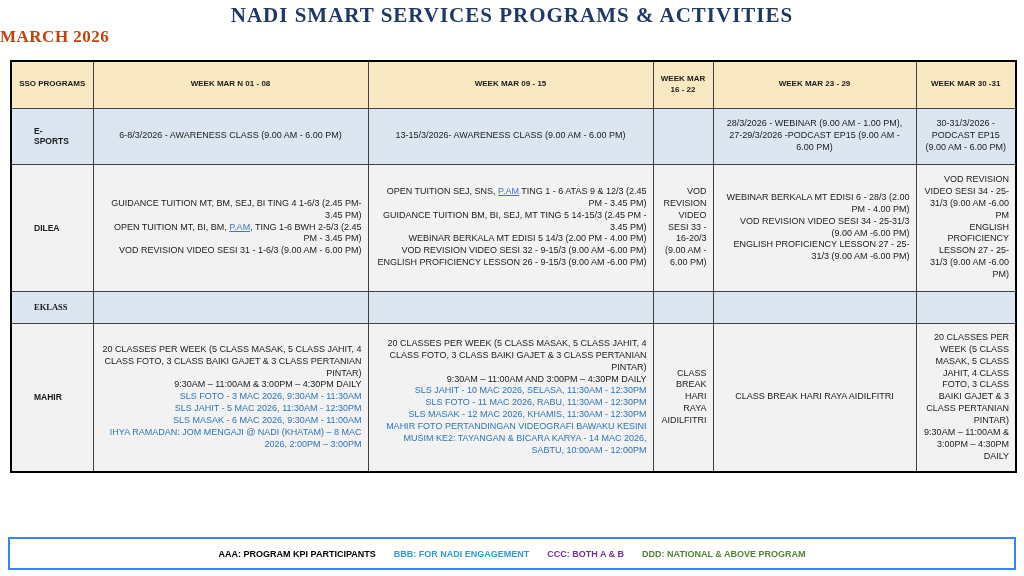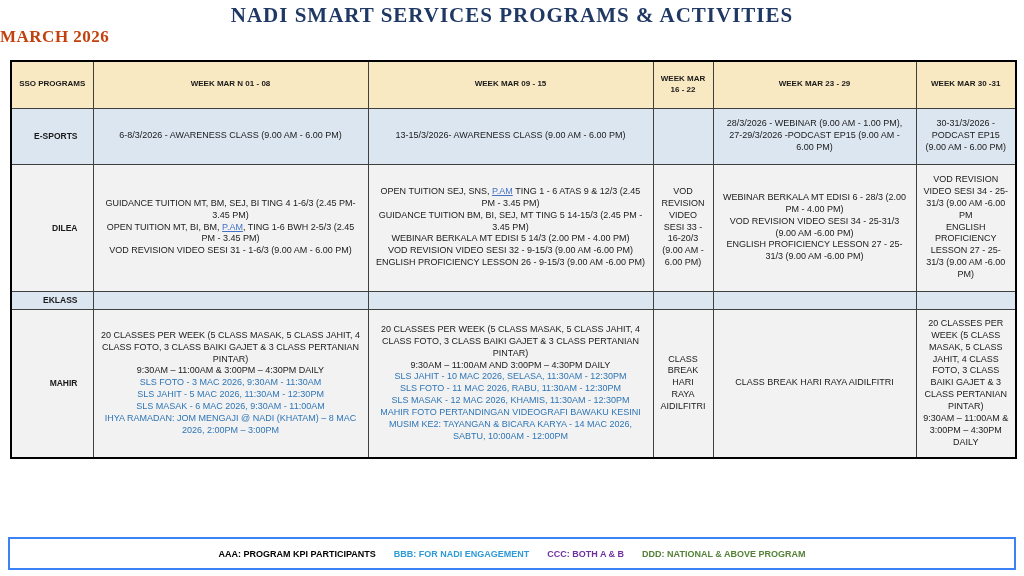--- a/index.html
+++ b/index.html
@@ -22,30 +22,30 @@
     position:absolute; left:10px; top:60px;
     width:1005px; border-collapse:collapse; table-layout:fixed;
     border:2px solid #000;
   }
   .sched th, .sched td { border:1px solid #404040; vertical-align:middle; overflow:hidden; }
   .sched thead th {
     background:#F8E9C3; font-size:8px; font-weight:bold; color:#1a1a1a;
     text-align:center; height:47px; padding:2px 3px; line-height:1.35;
   }
   .sched td.cell { font-size:9px; line-height:1.32; color:#1a1a1a; padding:3px 6px; }
-  .sched td.prog { font-size:8.5px; font-weight:bold; color:#1a1a1a; padding:2px 15px;text-align:right; }
+  .sched td.prog { font-size:8.5px; font-weight:bold; color:#1a1a1a; padding:2px 22px; }
   .align-center { text-align:center; }
-  .align-left { text-align:center;margin-left:20px; }
+  .align-left { text-align:right;margin-left:20px; }
 
   tr[data-shade="blue"] td { background:#DCE6F1; }
   tr[data-shade="gray"] td { background:#F2F2F2; }
 
   tr[data-name="table-row-esports"] td { height:56px; }
   tr[data-name="table-row-dilea"]   td { height:127px; }
-  tr[data-name="table-row-eklass"]  td { height:18px; }
+  tr[data-name="table-row-eklass"]  td { height:32px;font-family:Liberation Serif, serif; }
   tr[data-name="table-row-mahir"]   td { height:149px; }
 
   .c-blue { color:#2E75B6; }
   a.pam-link { color:#4472C4; text-decoration:underline; cursor:pointer; }
 
   .legend {
     position:absolute; left:8px; top:537px; width:1008px; height:33px;
     border:2px solid #3b82f6; background:#ffffff;
     display:flex; align-items:center; justify-content:center; gap:18px;
     font-size:9px; font-weight:bold; white-space:nowrap;

